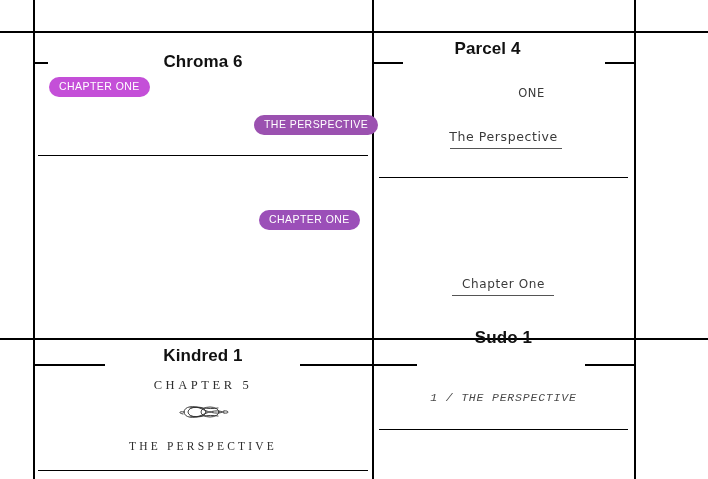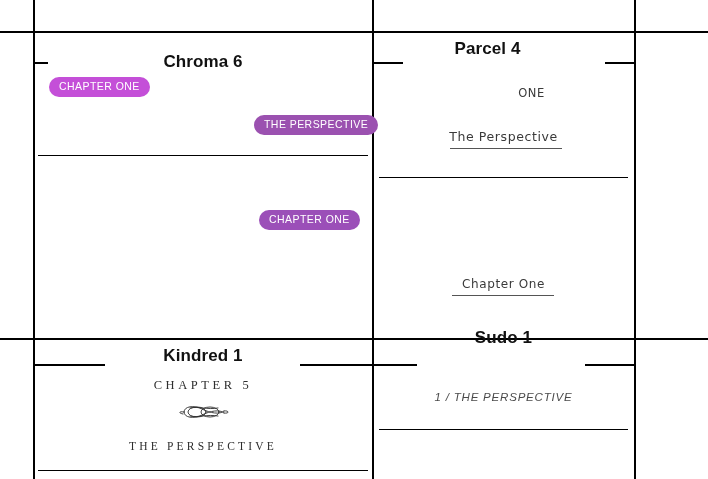--- a/index.html
+++ b/index.html
@@ -71,21 +71,21 @@
     position:absolute;left:0;right:0;
     text-align:center;
     height:20px;
   }
   .ornament svg{display:inline-block;vertical-align:middle;}
 
   
   .mono{
     position:absolute;left:0;right:0;
     text-align:center;
-    font-family:Liberation Sans, sans-serif;
+    font-family:Liberation Mono, monospace;
     font-style:italic;
     font-size:11.5px;
     color:#4a4a4a;
     letter-spacing:.8px;
     white-space:nowrap;
   }
 </style>
 </head>
 <body>
 

